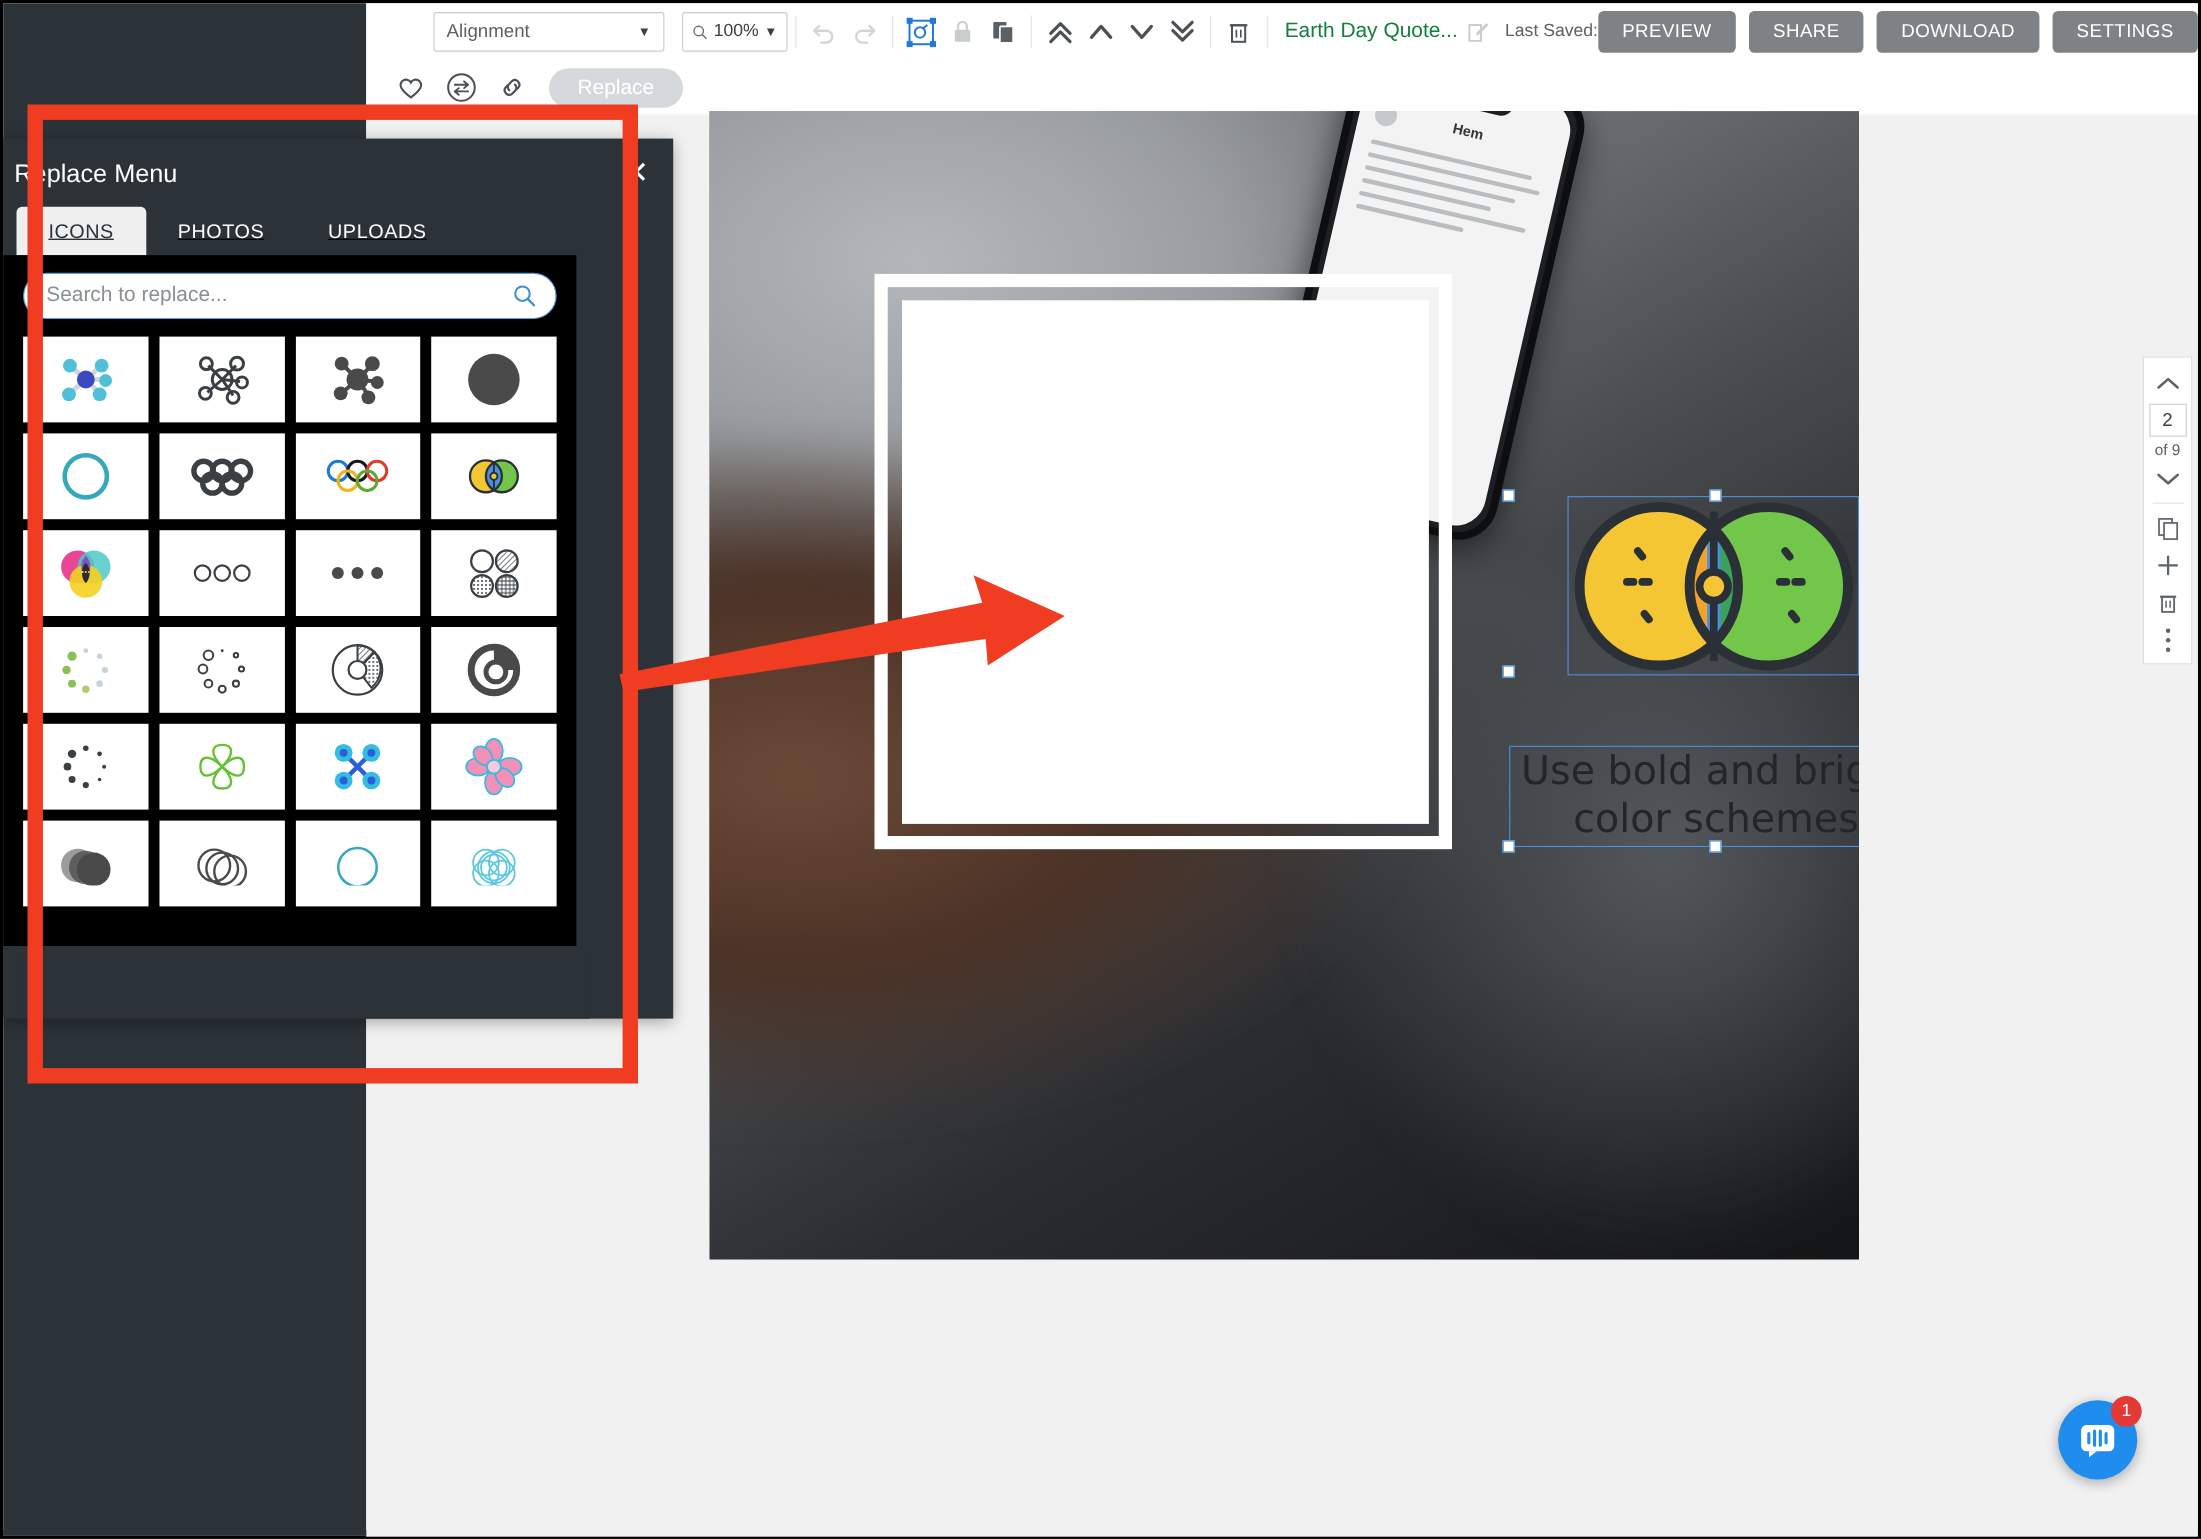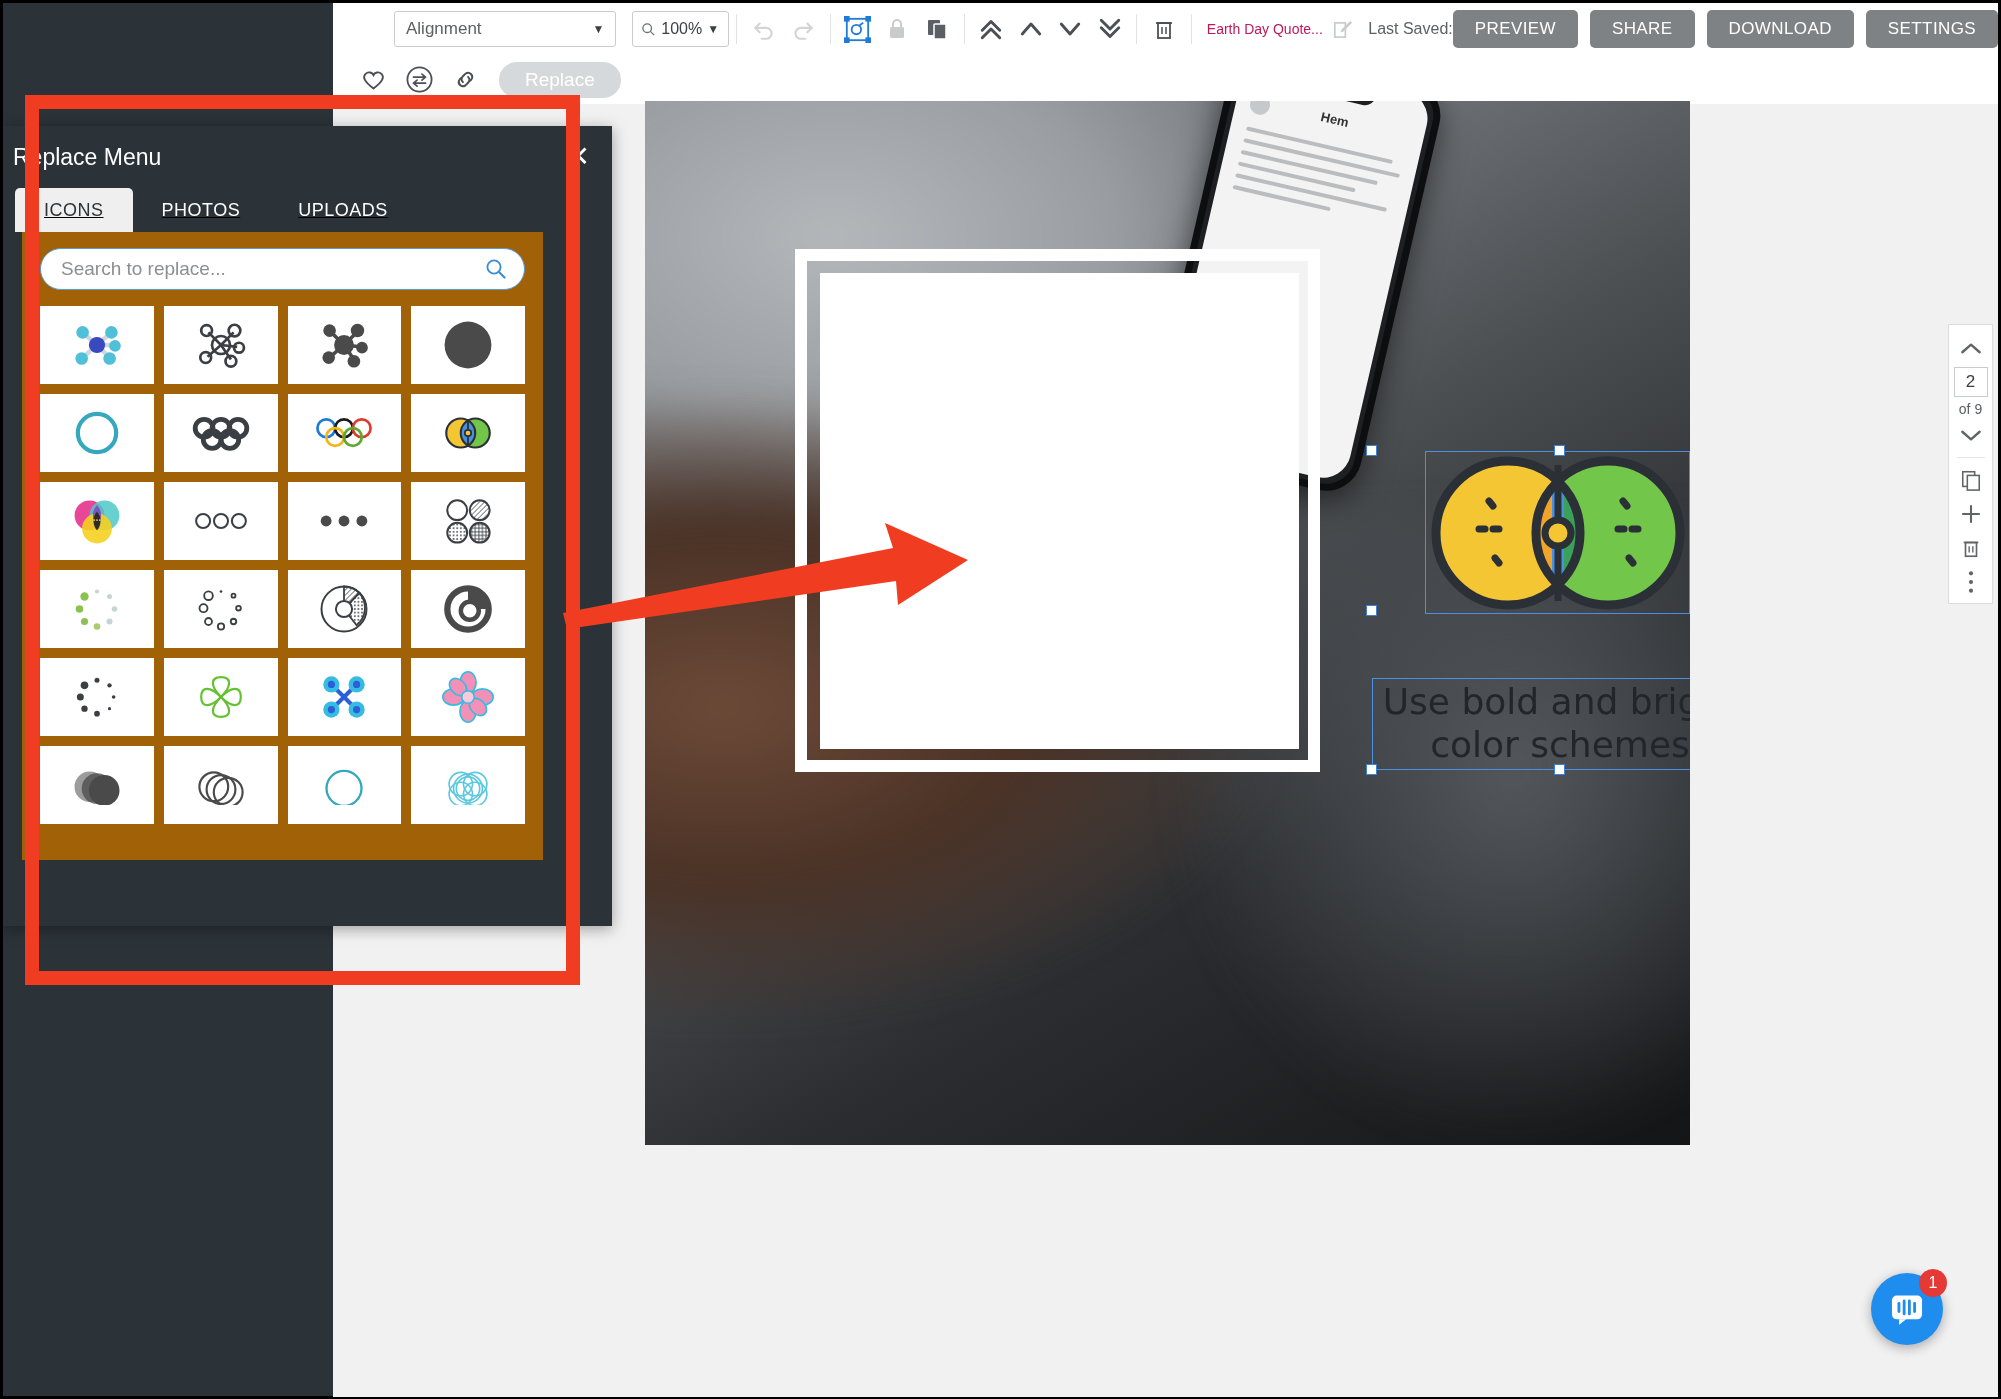--- a/index.html
+++ b/index.html
@@ -46,21 +46,21 @@
     display: flex; align-items: center; gap: 5px;
     padding: 0 8px; font-size: 16px; color: #3c4043; background: #fff;
   }
   .icon-btn {
     width: 40px; height: 40px;
     display: flex; align-items: center; justify-content: center;
     color: #c3c7ca;
   }
   .icon-btn.dark { color: #5a6066; }
   .sep { width: 1px; height: 30px; background: #e0e2e4; margin: 0 7px; }
-  .doc-title { font-size: 14px; color: #be185d; margin-left: 8px; white-space: nowrap; }
+  .doc-title { font-size: 19px; color: #15803d; margin-left: 8px; white-space: nowrap; }
   .last-saved { font-size: 16px; color: #5c6166; margin-left: 6px; white-space: nowrap; }
   .tb-actions { margin-left: auto; display: flex; gap: 12px; padding-right: 0px; }
   .act-btn {
     background: #7e8285; color: #ffffff;
     border-radius: 5px; height: 38px;
     display: flex; align-items: center; justify-content: center;
     padding: 0 22px; font-size: 17px; letter-spacing: .4px;
   }
   .row2-icons { display: flex; align-items: center; gap: 6px; margin-left: 20px; }
   .replace-pill {
@@ -179,23 +179,23 @@
   .tab {
     height: 44px; display: flex; align-items: center;
     padding: 0 29px; font-size: 18px; color: #ffffff;
     letter-spacing: .5px;
   }
   .tab.active {
     background: #efefef; color: #2b3238;
     border-top-left-radius: 5px; border-top-right-radius: 5px;
   }
   .panel-body {
-    position: absolute; left: 19px; top: 106px;
+    position: absolute; left: 0; top: 106px;
     width: 521px; height: 628px;
-    background: #a16207;
+    background: #000000;
     overflow: hidden;
   }
   .search-wrap { padding: 16px 18px 8px 18px; }
   .search-field {
     height: 42px; background: #ffffff;
     border: 1px solid #5b9bd8; border-radius: 21px;
     display: flex; align-items: center; justify-content: space-between;
     padding: 0 16px 0 20px;
   }
   .search-ph { font-size: 19px; color: #8a8f93; }

